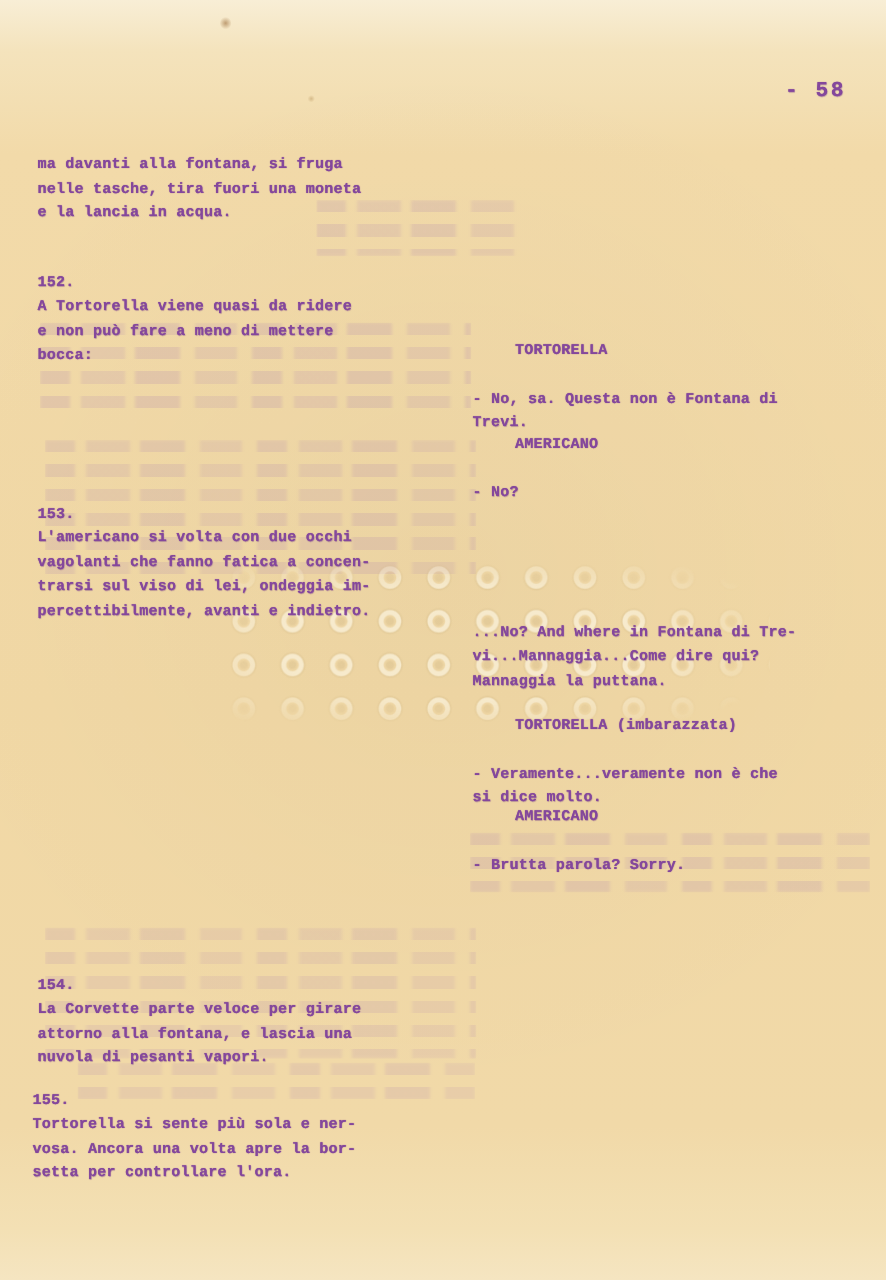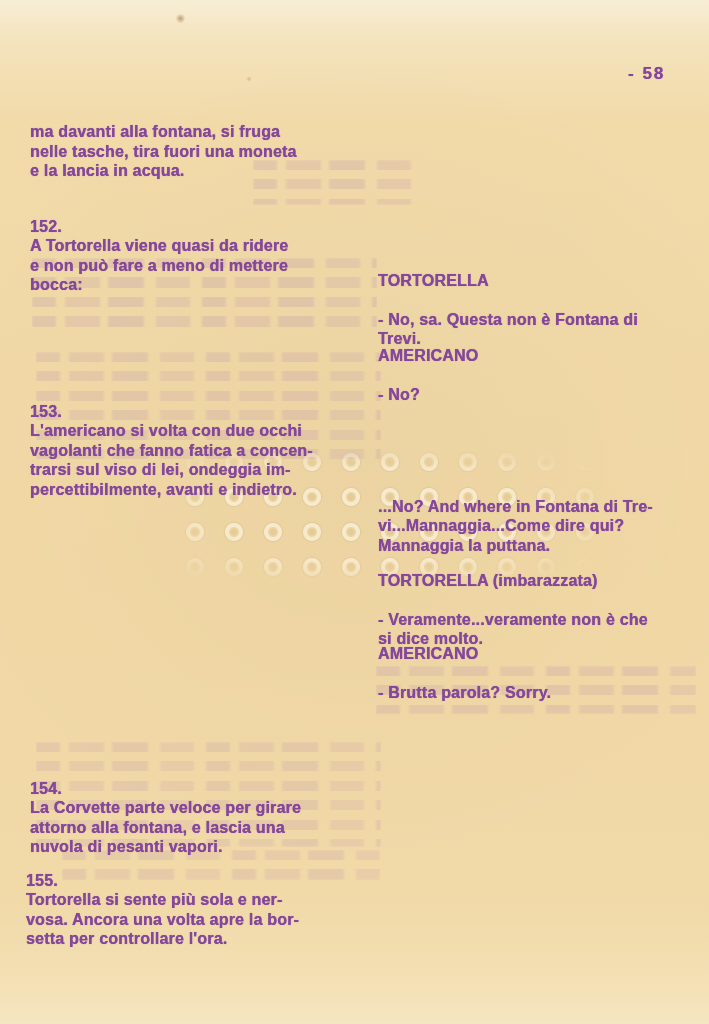--- a/index.html
+++ b/index.html
@@ -4,36 +4,36 @@
 <style>
   html,body{margin:0;padding:0;background:#888;}
   .page{
     position:relative;
     width:709px;height:1024px;
     margin:0 auto;
     overflow:hidden;
     background:
       radial-gradient(ellipse 90% 60% at 50% 45%, rgba(0,0,0,0.025), rgba(0,0,0,0) 70%),
       linear-gradient(180deg,#f8eed6 0%,#f4e3bc 4%,#f2daa9 12%,#f1d8a5 55%,#f1d9a8 88%,#f3e0b4 96%,#f5e5c1 100%);
-    font-family:Liberation Sans, sans-serif;
+    font-family:Liberation Mono, monospace;
   }
   
   .tw{
     position:absolute;
-    font-size:16px;
+    font-size:12px;
     line-height:19.5px;
     font-weight:700;
     color:#84479c;
     white-space:pre-line;
     letter-spacing:.2px;
     text-shadow:0 0 .7px rgba(128,66,152,.85), .4px .4px .6px rgba(110,55,135,.35);
     z-index:3;
   }
   .pagenum{font-size:17px;letter-spacing:2px;}
-  .cue .speaker{display:block;}
+  .cue .speaker{display:block;margin-left:34px;}
   .cue .line{display:block;}
   
   .ghost{
     position:absolute;
     z-index:1;
     filter:blur(1.1px);
     background-image:repeating-linear-gradient(90deg,
       rgba(158,112,178,.40) 0 24px, rgba(158,112,178,0) 24px 33px,
       rgba(158,112,178,.34) 33px 68px, rgba(158,112,178,0) 68px 76px,
       rgba(158,112,178,.40) 76px 112px, rgba(158,112,178,0) 112px 124px,

